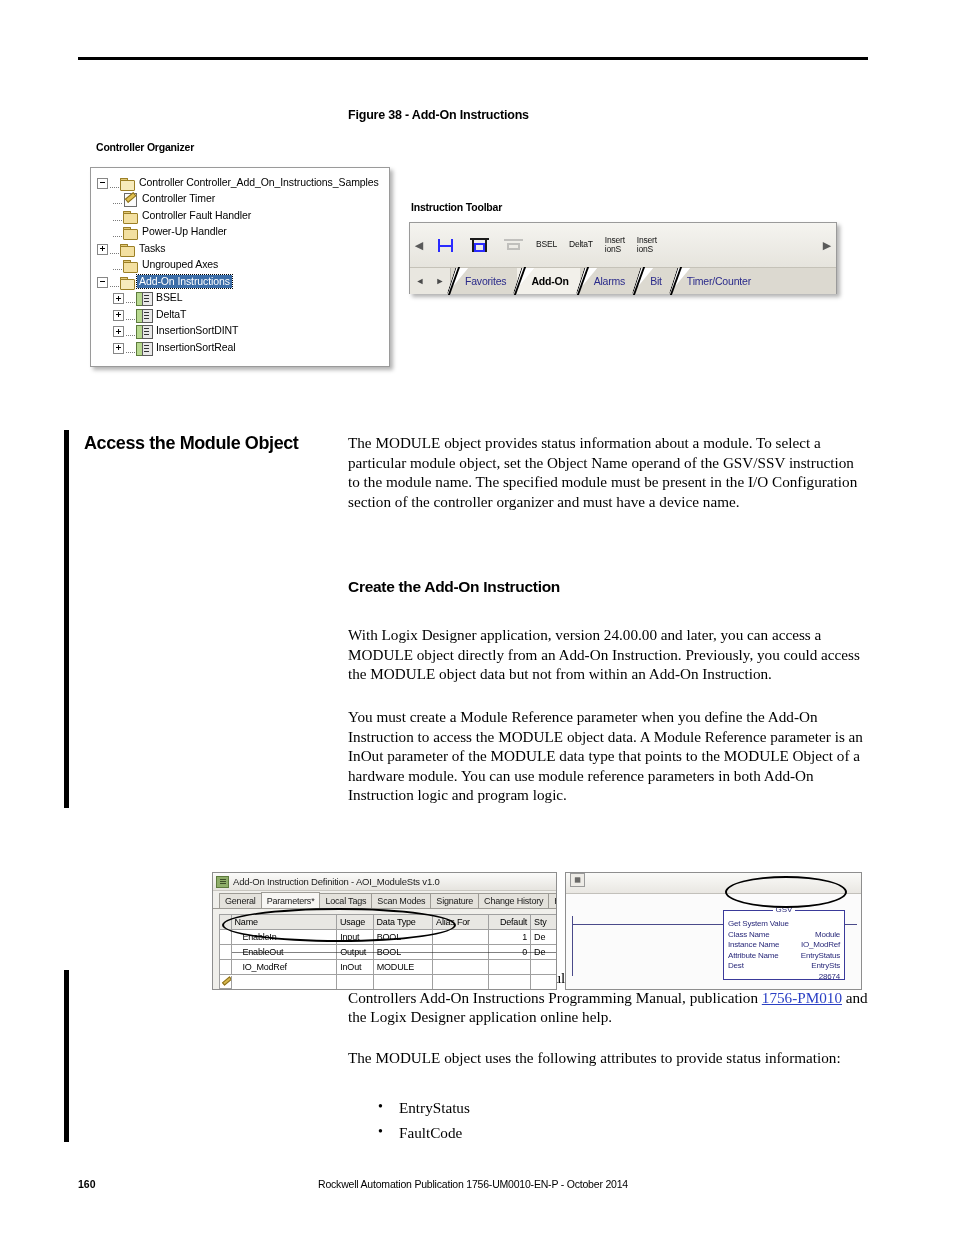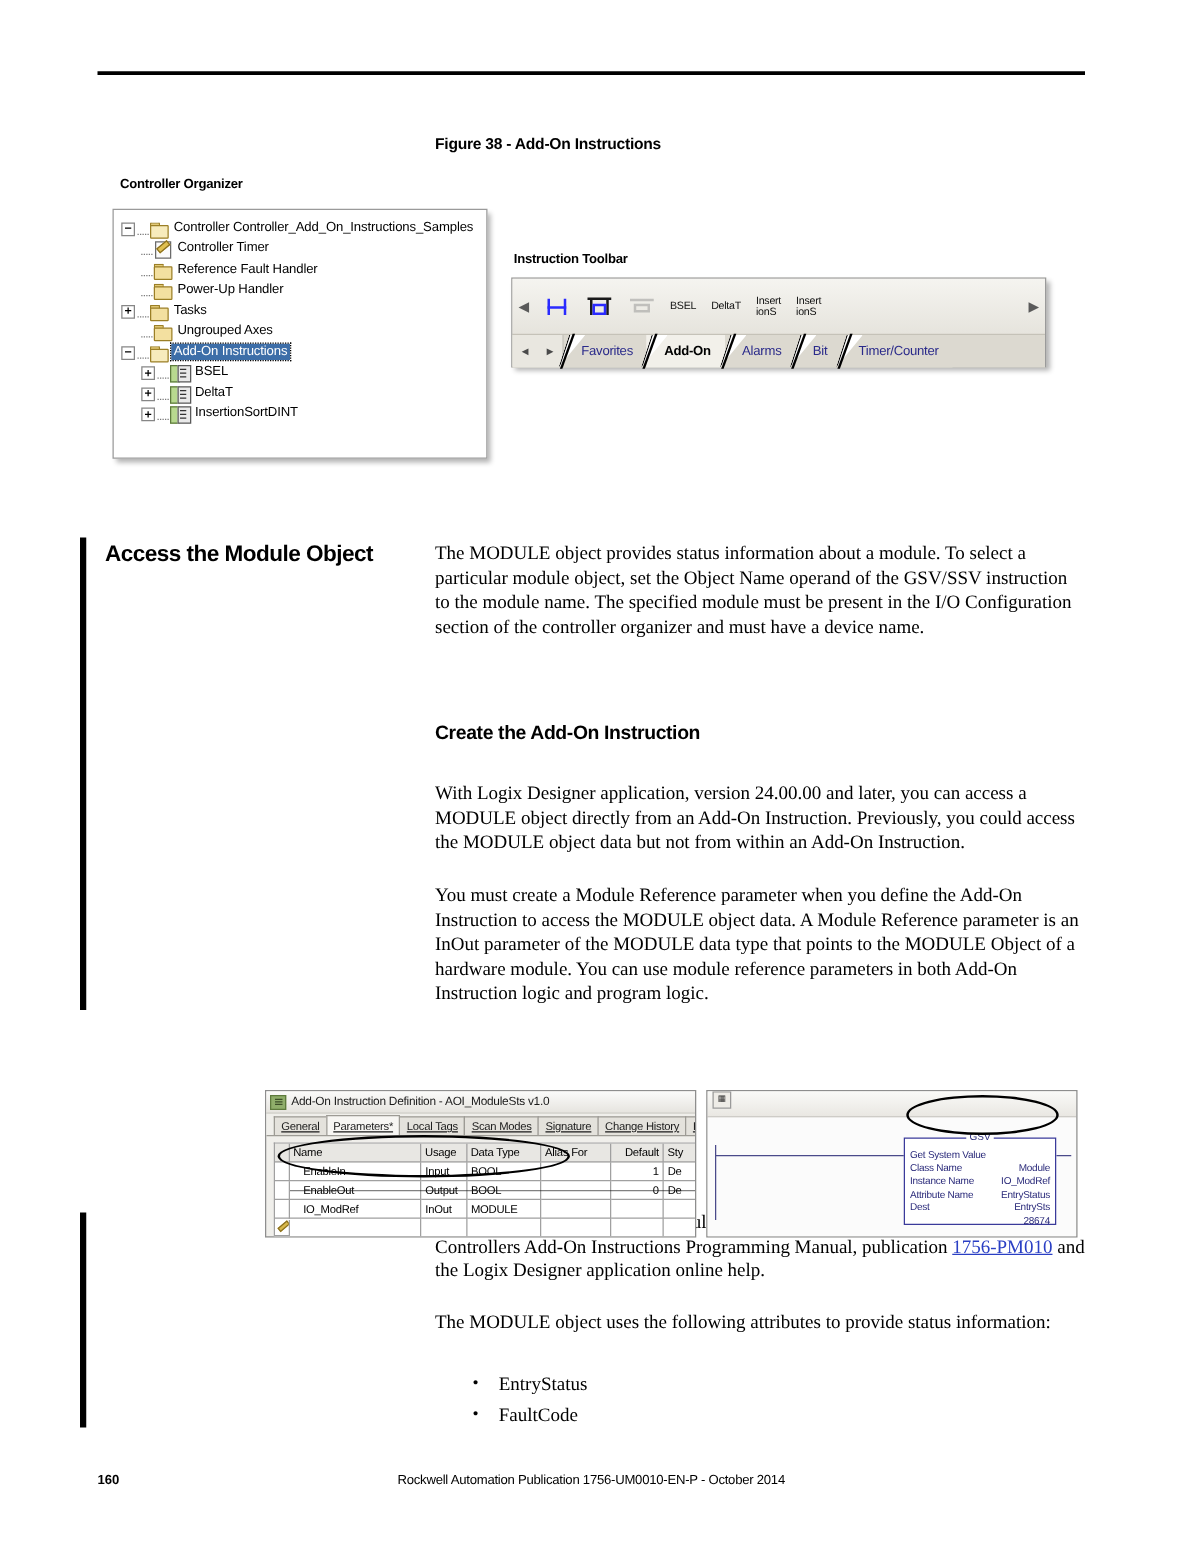--- a/index.html
+++ b/index.html
@@ -498,21 +498,20 @@
   .dlg-tab {
     padding: 1px 5px 1px 5px;
     border: 1px solid #9d9b95;
     border-bottom: none;
     background: #e4e2dc;
     margin-right: -1px;
     color: #1a1a1a;
     white-space: nowrap;
     letter-spacing: -0.2px;
     line-height: 12px;
-    text-decoration: underline;
   }
   .dlg-tab.active {
     background: #f7f6f3;
     font-weight: normal;
     position: relative;
     z-index: 2;
     padding-top: 2px;
   }
   .grid {
     margin: 5px 0 0 6px;
@@ -766,21 +765,21 @@
       </span>
       <span class="tree-label">Controller Timer</span>
     </div>
     <div class="tree-node">
       <span class="tree-indent" style="width: 22px;"></span>
       <span class="dotlead"></span>
       <span class="icon-folder">
         <span class="ftab"></span>
         <span class="fbody"></span>
       </span>
-      <span class="tree-label">Reference Fault Handler</span>
+      <span class="tree-label">Controller Fault Handler</span>
     </div>
     <div class="tree-node">
       <span class="tree-indent" style="width: 22px;"></span>
       <span class="dotlead"></span>
       <span class="icon-folder">
         <span class="ftab"></span>
         <span class="fbody"></span>
       </span>
       <span class="tree-label">Power-Up Handler</span>
     </div>
@@ -835,20 +834,30 @@
     </div>
     <div class="tree-node">
       <span class="tree-indent" style="width: 22px;"></span>
       <span class="expander plus"></span>
       <span class="dotlead"></span>
       <span class="icon-aoi">
         <span class="left"></span>
         <span class="right"></span>
       </span>
       <span class="tree-label">InsertionSortDINT</span>
+    </div>
+    <div class="tree-node">
+      <span class="tree-indent" style="width: 22px;"></span>
+      <span class="expander plus"></span>
+      <span class="dotlead"></span>
+      <span class="icon-aoi">
+        <span class="left"></span>
+        <span class="right"></span>
+      </span>
+      <span class="tree-label">InsertionSortReal</span>
     </div>
   </div>
 
 <div class="toolbar-panel">
   <div class="toolbar-top">
     <div class="tb-arrow">◀</div>
     <div class="tb-icon">
       <span class="glyph-xic">
           <span></span>
         </span>

